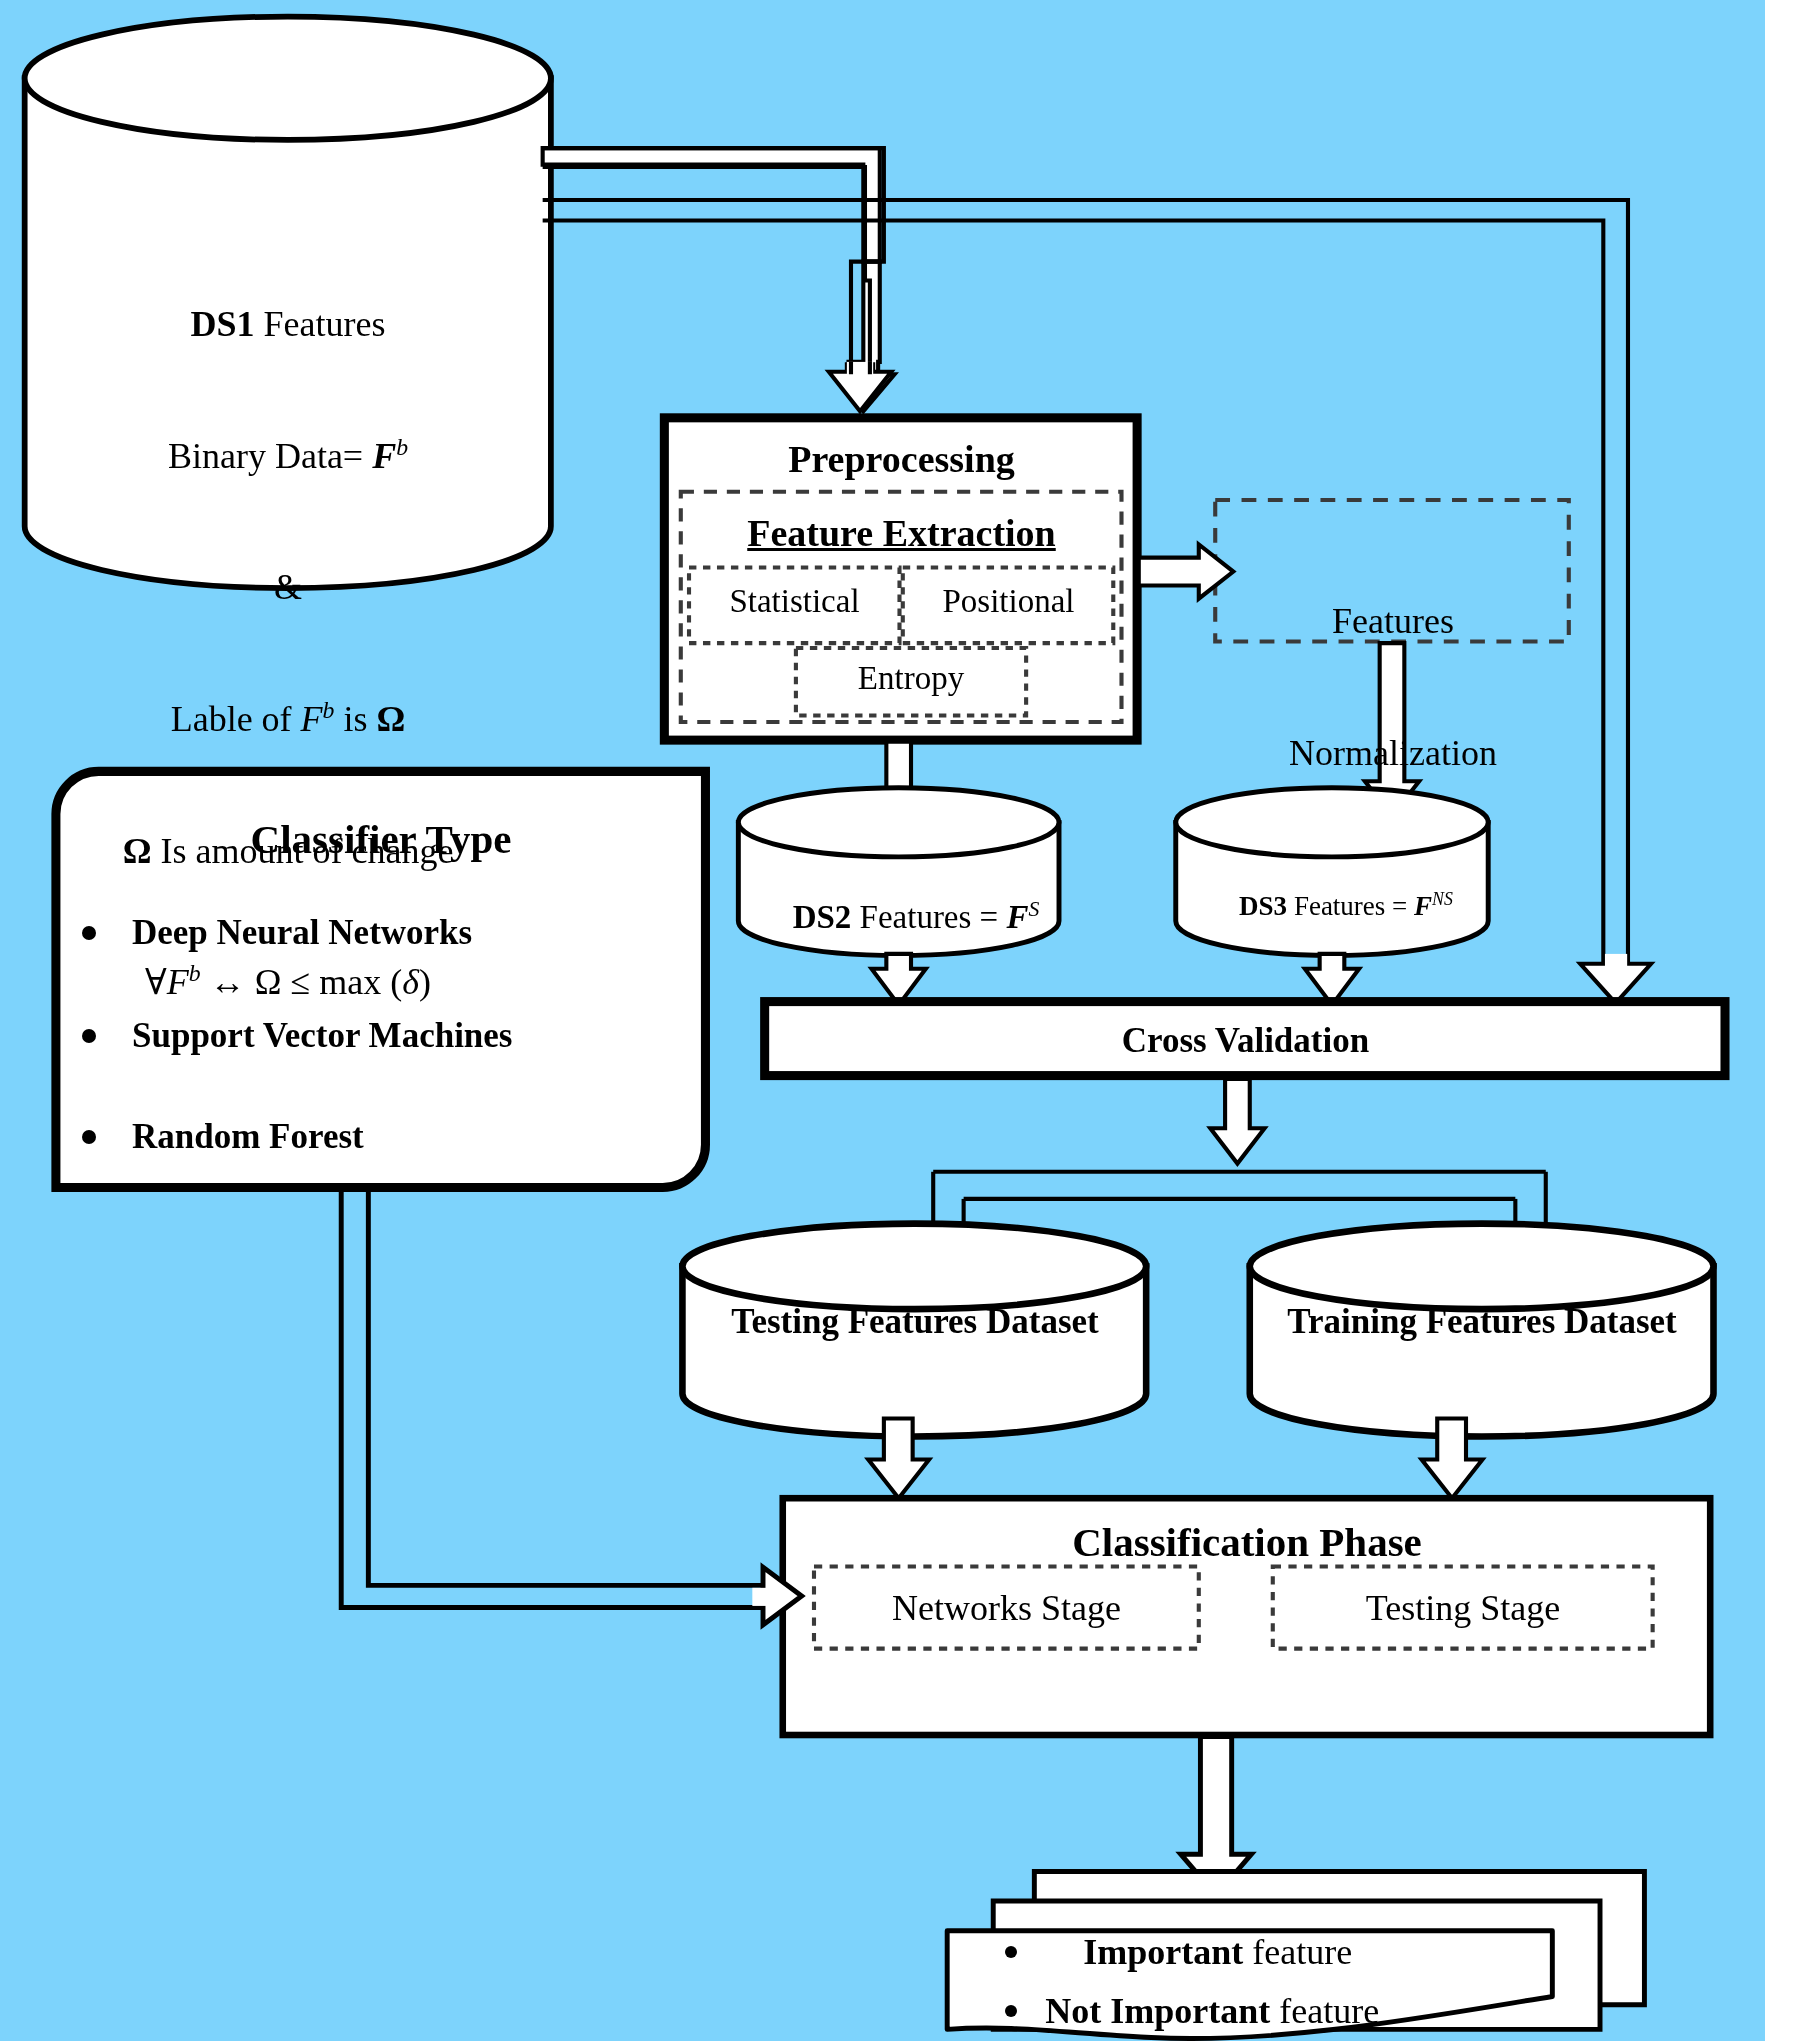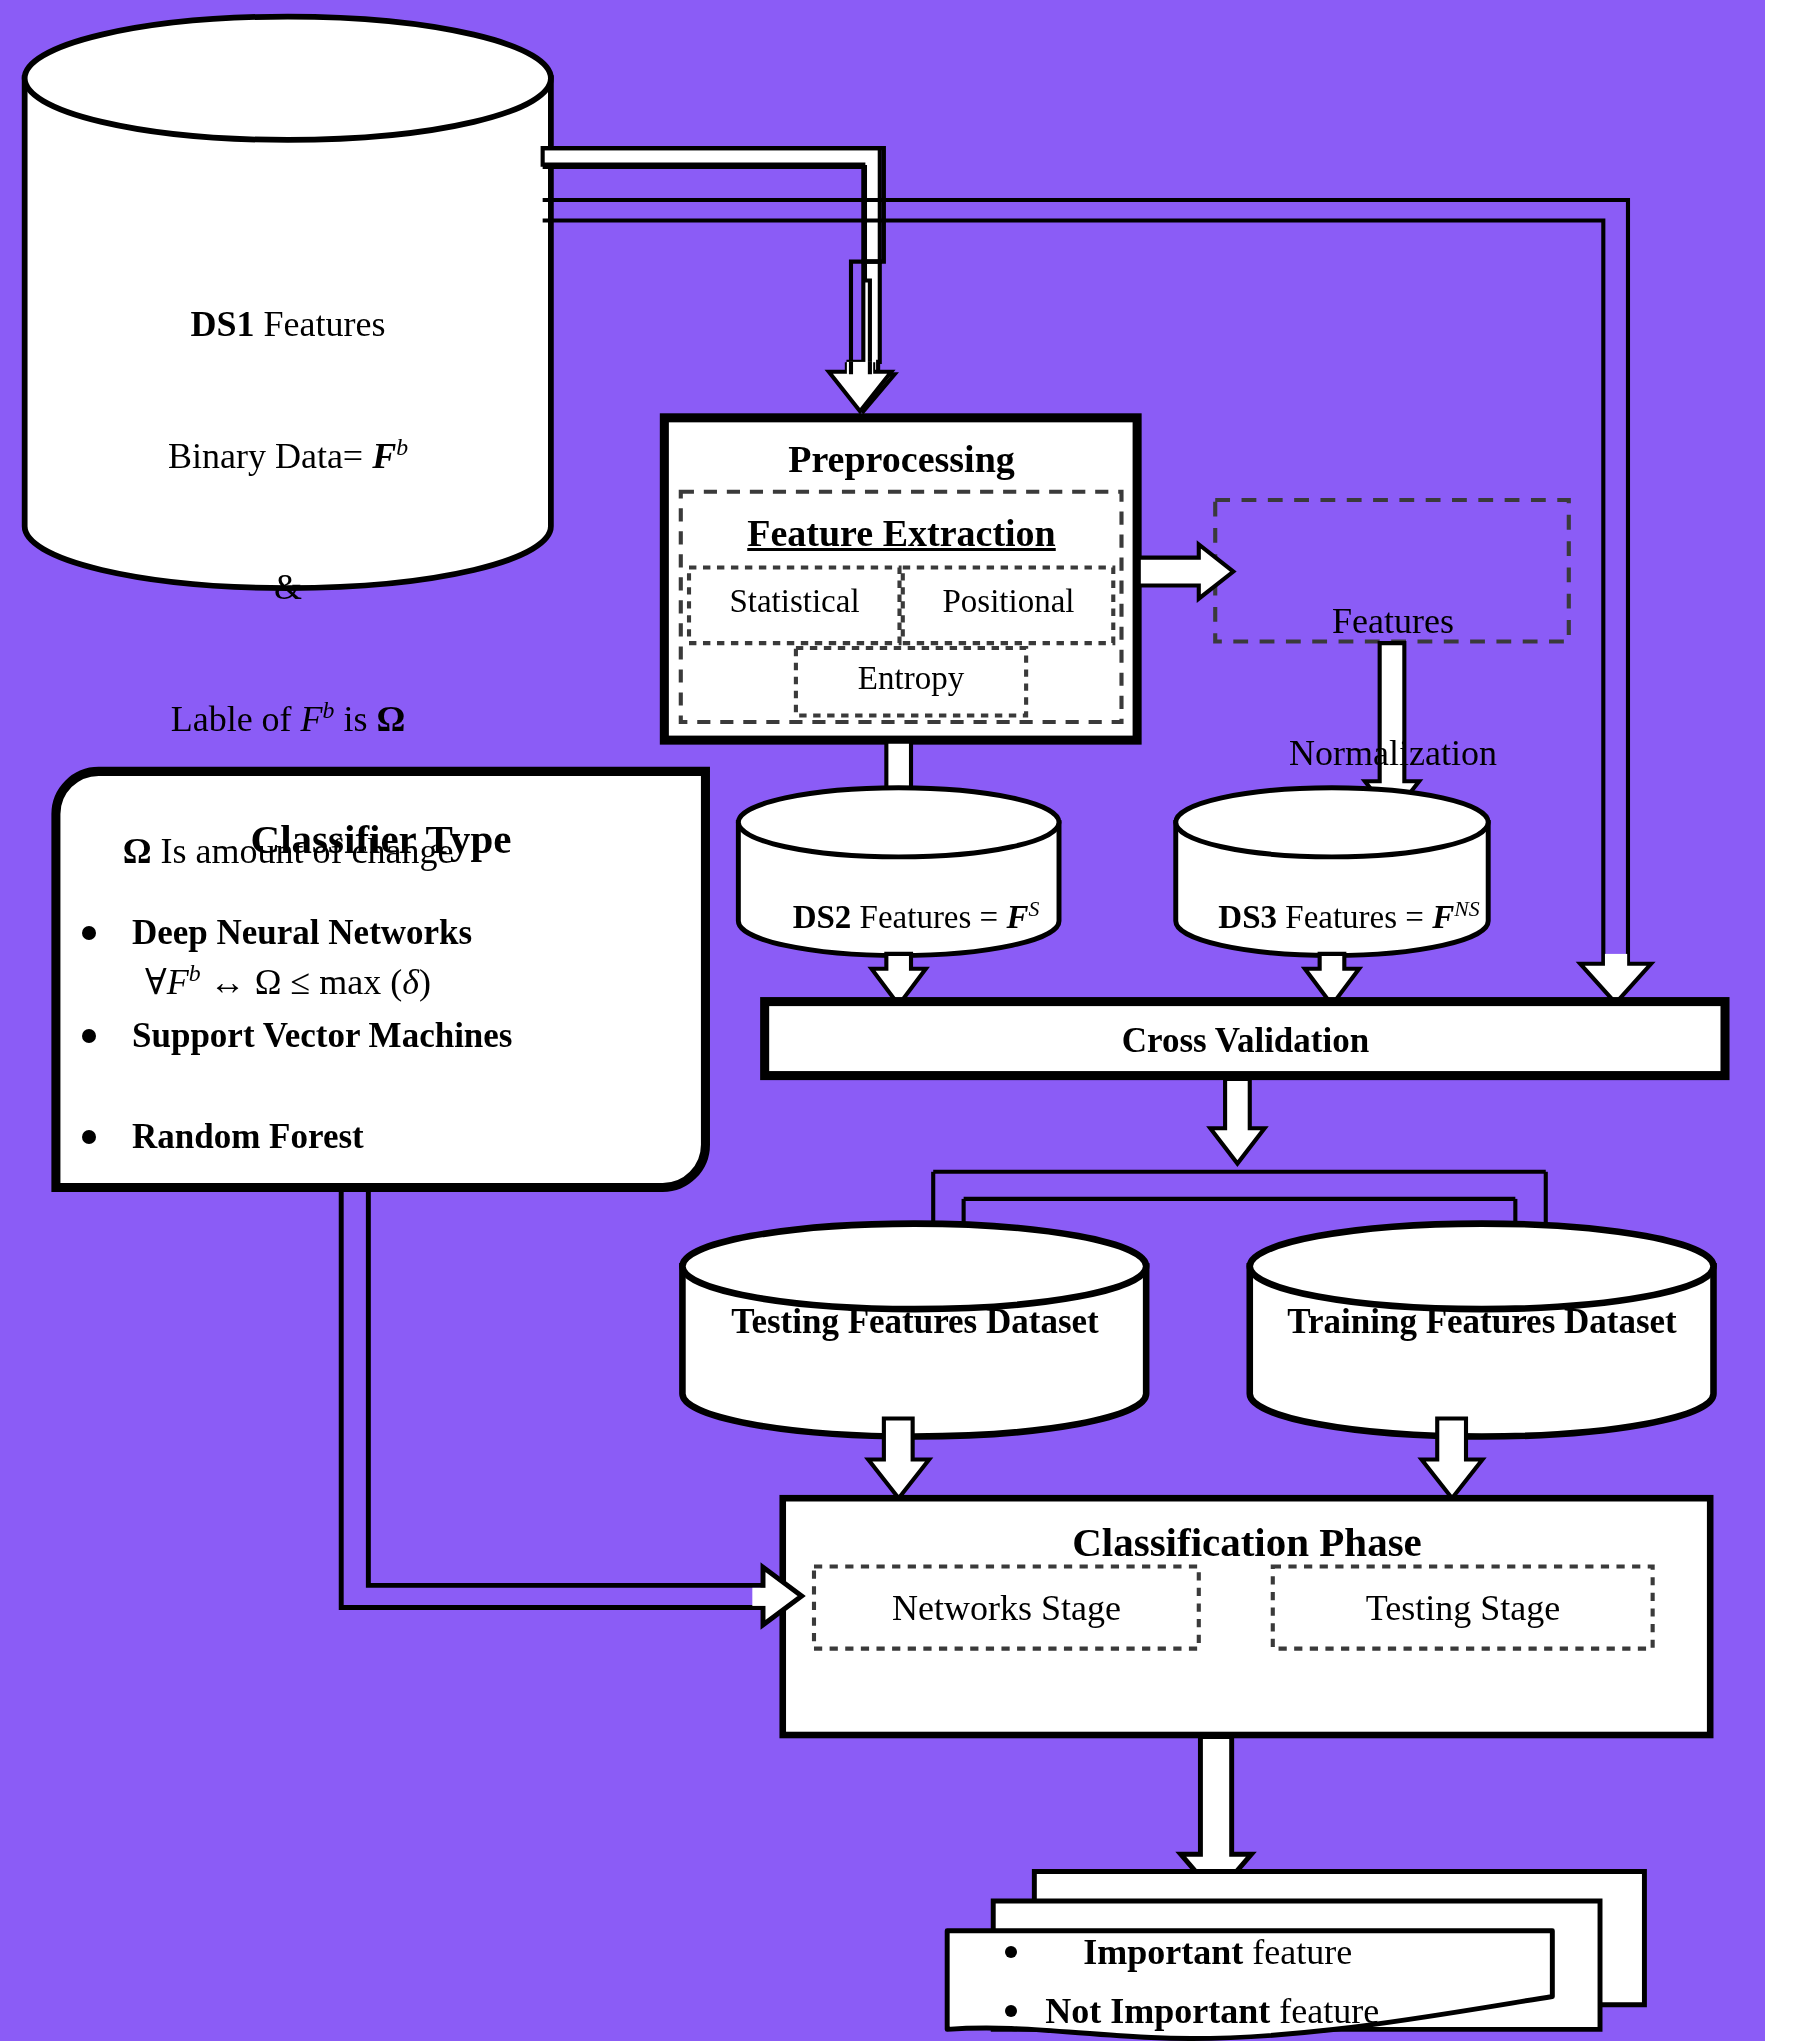--- a/index.html
+++ b/index.html
@@ -4,21 +4,21 @@
 <style>
   html, body {
     margin: 0;
     padding: 0;
     background: #ffffff;
   }
   #canvas {
     position: relative;
     width: 1765px;
     height: 2041px;
-    background: #8b5cf6;
+    background: #7dd3fc;
     font-family: "Liberation Serif", "DejaVu Serif", serif;
     color: #000000;
     overflow: hidden;
   }
   svg.layer {
     position: absolute;
     left: 0;
     top: 0;
     width: 1799px;
     height: 2041px;
@@ -236,21 +236,21 @@
 
   <div class="txt" style="left:1216px; top:512px; width:354px; font-size:36px;">
     <div>Features</div>
     <div>Normalization</div>
   </div>
 
   <div class="txt" style="left:739px; top:857px; width:321px; font-size:33px;">
     <span class="b">DS2</span><span> Features = </span><span class="ital-b">F</span><sup><i>S</i></sup>
   </div>
 
-  <div class="txt" style="left:1176px; top:857px; width:313px; font-size:33px;">
+  <div class="txt" style="left:1176px; top:857px; width:313px; font-size:27px;">
     <span class="b">DS3</span><span> Features = </span><span class="ital-b">F</span><sup><i>NS</i></sup>
   </div>
 
   <div class="txt b" style="left:56px; top:814px; width:650px; font-size:41px;">Classifier Type</div>
 
   <div class="bullet-row" style="left:82px; top:913px; width:625px;">
     <span class="bullet-dot"></span>
     <span class="b" style="font-size:35px;text-align:center;">Deep Neural Networks</span>
   </div>
   <div class="bullet-row" style="left:82px; top:1016px; width:625px;">

